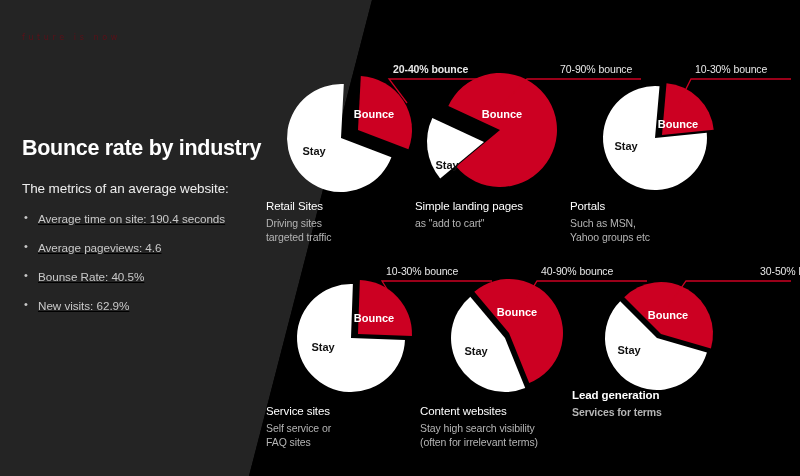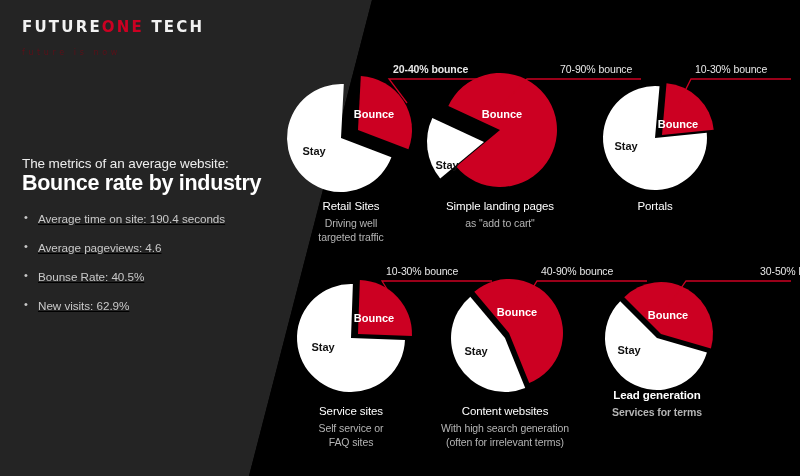--- a/index.html
+++ b/index.html
@@ -92,47 +92,46 @@
   .callout-text {
     position:absolute;
     font-size:10.5px;
     color:#e8e8e8;
     white-space:nowrap;
     letter-spacing:-0.1px;
   }
   .callout-svg { position:absolute; overflow:visible; }
 
   
-  .caption { position:absolute; text-align:center; width:170px; }
+  .caption { position:absolute; width:170px; }
   .caption-title {
     font-size:11.5px; color:#ffffff; letter-spacing:-0.1px;
     margin-bottom:4px; white-space:nowrap;
   }
   .caption-sub {
     font-size:10.5px; color:#b4b4b4; line-height:1.35;
     letter-spacing:-0.1px;
   }
   .caption-sub span { display:block; white-space:nowrap; }
 </style>
 </head>
 <body>
 
 <div id="bg-layer">
   <div id="bg-dark-panel"></div>
   <div id="bg-black-panel"></div>
 </div>
 
 <div id="logo">
-  <div class="logo-main"><span class="logo-w">FUTURE</span><span class="logo-r">ONE</span><span class="logo-w"> TECH</span></div>
   <div class="logo-tag">future is now</div>
 </div>
 
 <div id="left-panel">
+  <div id="page-title">Bounce rate by industry</div>
   <div id="subtitle">The metrics of an average website:</div>
-  <div id="page-title">Bounce rate by industry</div>
   <ul id="metrics-list">
     <li>Average time on site: 190.4 seconds</li>
     <li>Average pageviews: 4.6</li>
     <li>Bounse Rate: 40.5%</li>
     <li>New visits: 62.9%</li>
   </ul>
 </div>
 
 <div id="charts">
     <div class="chart-unit" style="left: 0px; top: 0px; width: 800px; height: 476px; pointer-events: none;">
@@ -144,21 +143,21 @@
       </svg>
       <div class="callout" style="left: 0px; top: 0px;">
         <div class="callout-text" style="left: 393px; top: 63px; font-weight: bold;">20-40% bounce</div>
         <svg class="callout-svg" width="800" height="476" style="left: 0px; top: 0px;">
           <path d="M 507 79 L 389 79 L 407 103" stroke="#CC0022" stroke-width="1.3" fill="none"></path>
         </svg>
       </div>
       <div class="caption" style="left: 266px; top: 200px;">
         <div class="caption-title">Retail Sites</div>
         <div class="caption-sub">
-          <span>Driving well</span>
+          <span>Driving sites</span>
           <span>targeted traffic</span>
         </div>
       </div>
     </div>
     <div class="chart-unit" style="left: 0px; top: 0px; width: 800px; height: 476px; pointer-events: none;">
       <svg class="pie-svg" width="800" height="476" style="position: absolute; left: 0px; top: 0px;">
         <path d="M 484 142 L 440.20783915516915 178.4862528706425 A 57 57 0 0 1 432.34045613891095 117.91075908078014 Z" fill="#FFFFFF"></path>
         <path d="M 500 130 L 448.34045613891095 105.91075908078012 A 57 57 0 1 1 456.20783915516915 166.4862528706425 Z" fill="#CC0022"></path>
         <text class="slice-label bounce" x="502" y="118" text-anchor="middle">Bounce</text>
         <text class="slice-label stay" x="447" y="169" text-anchor="middle">Stay</text>
@@ -184,20 +183,24 @@
         <text class="slice-label stay" x="626" y="150" text-anchor="middle">Stay</text>
       </svg>
       <div class="callout" style="left: 0px; top: 0px;">
         <div class="callout-text" style="left: 695px; top: 63px;">10-30% bounce</div>
         <svg class="callout-svg" width="800" height="476" style="left: 0px; top: 0px;">
           <path d="M 791 79 L 691 79 L 679 103" stroke="#CC0022" stroke-width="1.3" fill="none"></path>
         </svg>
       </div>
       <div class="caption" style="left: 570px; top: 200px;">
         <div class="caption-title">Portals</div>
+        <div class="caption-sub">
+          <span>Such as MSN,</span>
+          <span>Yahoo groups etc</span>
+        </div>
       </div>
     </div>
     <div class="chart-unit" style="left: 0px; top: 0px; width: 800px; height: 476px; pointer-events: none;">
       <svg class="pie-svg" width="800" height="476" style="position: absolute; left: 0px; top: 0px;">
         <path d="M 351 338 L 404.9671046590312 339.8845728219351 A 54 54 0 1 1 352.8845728219351 284.0328953409688 Z" fill="#FFFFFF"></path>
         <path d="M 358 334 L 359.8845728219351 280.0328953409688 A 54 54 0 0 1 411.9671046590312 335.8845728219351 Z" fill="#CC0022"></path>
         <text class="slice-label bounce" x="374" y="322" text-anchor="middle">Bounce</text>
         <text class="slice-label stay" x="323" y="351" text-anchor="middle">Stay</text>
       </svg>
       <div class="callout" style="left: 0px; top: 0px;">
@@ -223,21 +226,21 @@
       </svg>
       <div class="callout" style="left: 0px; top: 0px;">
         <div class="callout-text" style="left: 541px; top: 265px;">40-90% bounce</div>
         <svg class="callout-svg" width="800" height="476" style="left: 0px; top: 0px;">
           <path d="M 647 281 L 537 281 L 521 307" stroke="#CC0022" stroke-width="1.3" fill="none"></path>
         </svg>
       </div>
       <div class="caption" style="left: 420px; top: 405px;">
         <div class="caption-title">Content websites</div>
         <div class="caption-sub">
-          <span>With high search generation</span>
+          <span>Stay high search visibility</span>
           <span>(often for irrelevant terms)</span>
         </div>
       </div>
     </div>
     <div class="chart-unit" style="left: 0px; top: 0px; width: 800px; height: 476px; pointer-events: none;">
       <svg class="pie-svg" width="800" height="476" style="position: absolute; left: 0px; top: 0px;">
         <path d="M 657 338 L 706.9352716552011 352.5075375140399 A 52 52 0 1 1 620.2304473782996 301.2304473782995 Z" fill="#FFFFFF"></path>
         <path d="M 661 334 L 624.2304473782996 297.2304473782995 A 52 52 0 0 1 710.9352716552011 348.5075375140399 Z" fill="#CC0022"></path>
         <text class="slice-label bounce" x="668" y="319" text-anchor="middle">Bounce</text>
         <text class="slice-label stay" x="629" y="354" text-anchor="middle">Stay</text>

